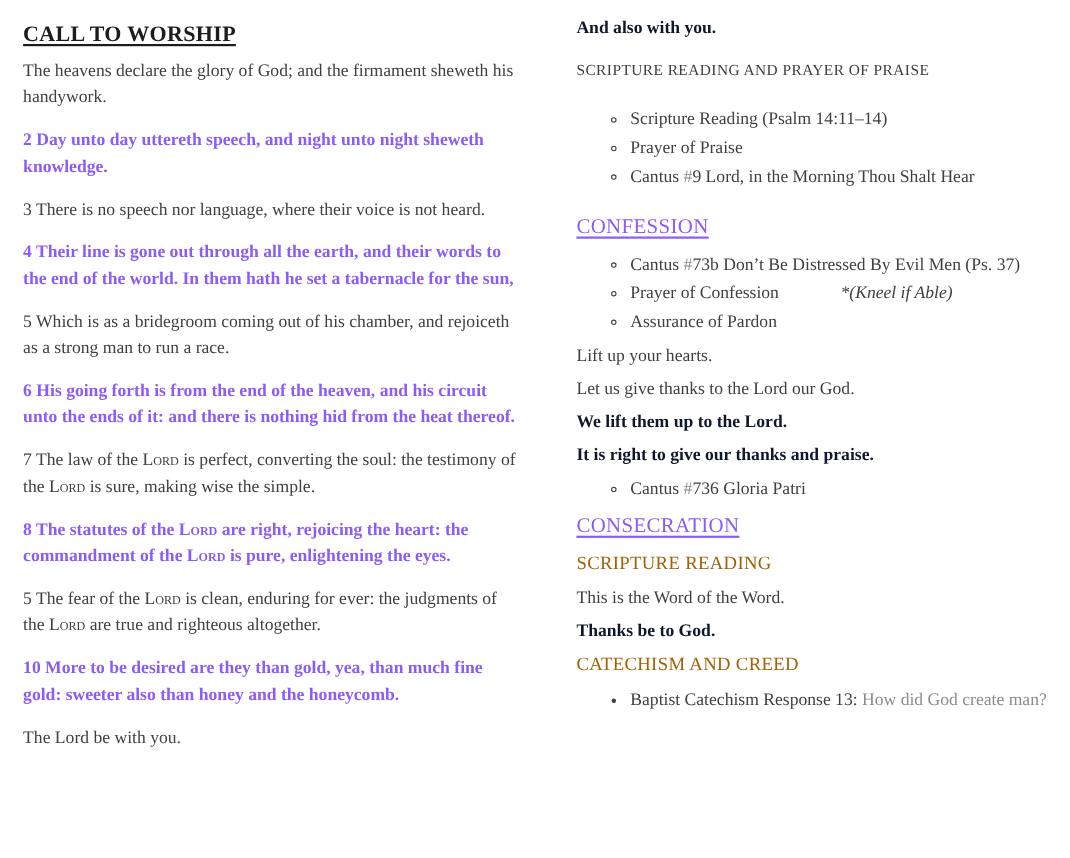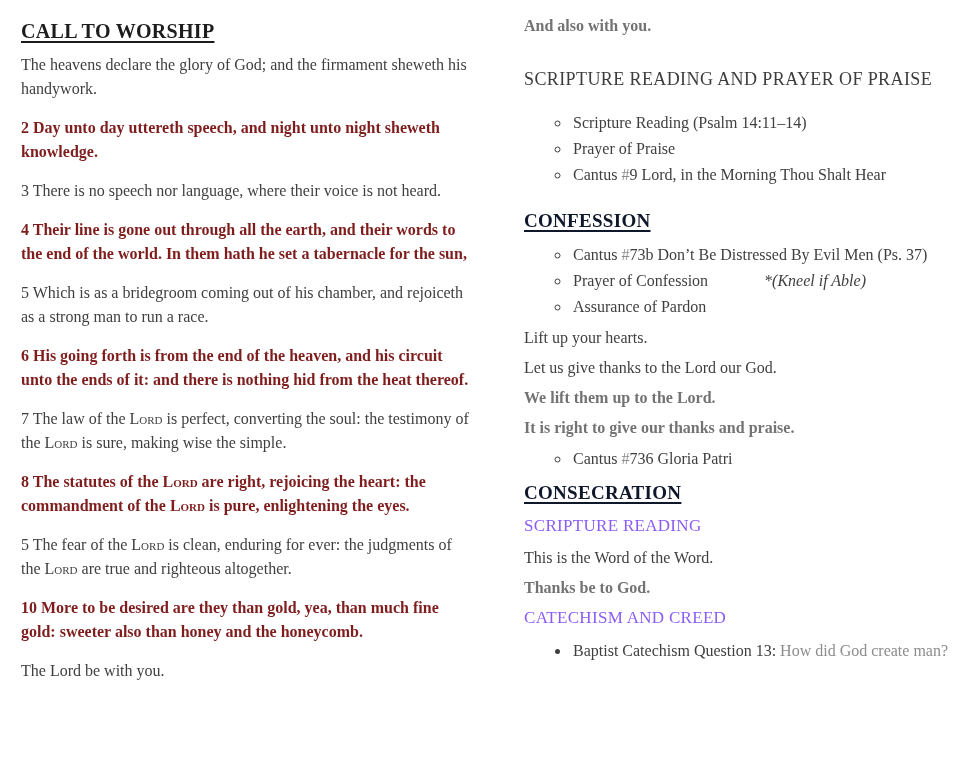--- a/index.html
+++ b/index.html
@@ -25,40 +25,40 @@
     text-decoration: underline;
     text-decoration-thickness: 2px;
     text-underline-offset: 3px;
     margin: 6px 0 10px;
   }
   .subtitle {
     font-style: italic; font-size: 17px; color: #3a3a3a;
     margin: 0 0 22px;
   }
   p.body { font-size: 16px; line-height: 24px; margin: 0 0 15px; }
-  p.body.bold { font-weight: 700; color: #7f1d1d; }
+  p.body.bold { font-weight: 700; color: #8b5cf6; }
 
   
   p.resp { font-size: 16px; line-height: 24px; margin: 0 0 8px; }
-  p.resp.bold { font-weight: 700; color: #737373; }
+  p.resp.bold { font-weight: 700; color: #0f172a; }
   .h2 {
-    font-size: 18px; font-weight: 400; color: #3d3d3d;
+    font-size: 14px; font-weight: 400; color: #3d3d3d;
     letter-spacing: 0.4px; line-height: 26px;
-    margin: 28px 0 18px;
+    margin: 14px 0 18px;
   }
   .h3 {
-    font-size: 19px; font-weight: 700; color: #0f172a;
+    font-size: 19px; font-weight: 400; color: #8b5cf6;
     letter-spacing: 0.3px; line-height: 26px;
     text-decoration: underline;
     text-decoration-thickness: 2px;
     text-underline-offset: 3px;
     margin: 8px 0 8px;
   }
   .h4 {
-    font-size: 17px; font-weight: 400; color: #8b5cf6;
+    font-size: 17px; font-weight: 400; color: #a16207;
     letter-spacing: 0.3px; line-height: 24px;
     margin: 0 0 8px;
   }
   ul.order {
     list-style-type: circle;
     margin: 0 0 20px; padding: 0 0 0 47px;
     font-size: 16px;
   }
   ul.order li { line-height: 26px; padding-left: 2px; }
   ul.order.tight { margin-bottom: 6px; }
@@ -124,17 +124,17 @@
     <div class="h3">CONSECRATION</div>
     <div class="h4">SCRIPTURE READING</div>
 
     <div class="versicles">
       <p class="resp">This is the Word of the Word.</p>
       <p class="resp bold">Thanks be to God.</p>
     </div>
 
     <div class="h4">CATECHISM AND CREED</div>
     <ul class="order disc">
-      <li><span>Baptist Catechism Question 13: </span><span class="grey">How did God create man?</span></li>
+      <li><span>Baptist Catechism Response 13: </span><span class="grey">How did God create man?</span></li>
     </ul>
   </div>
 
 </div>
 
 </body></html>

